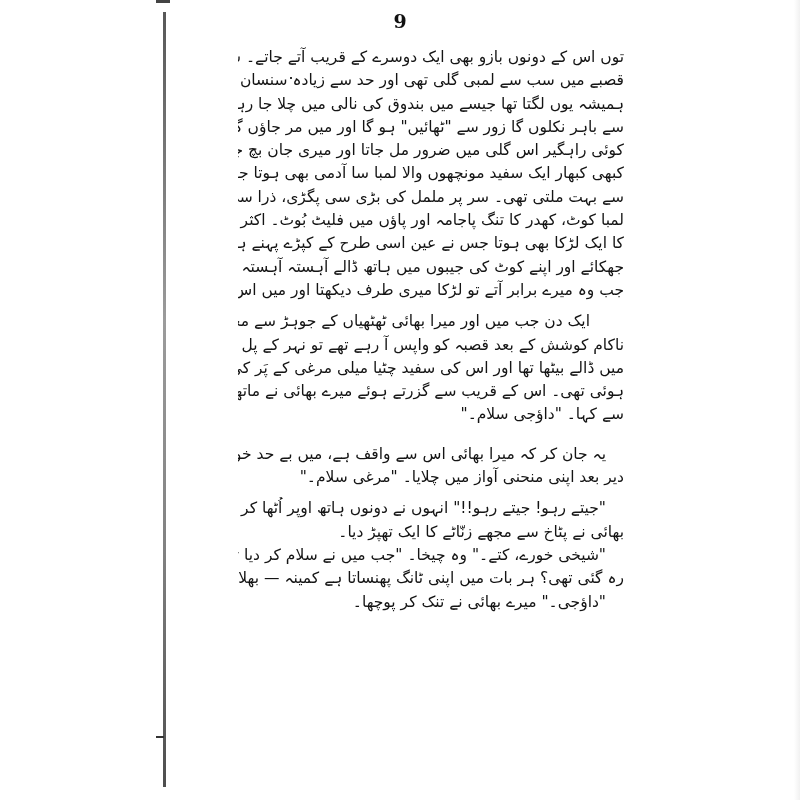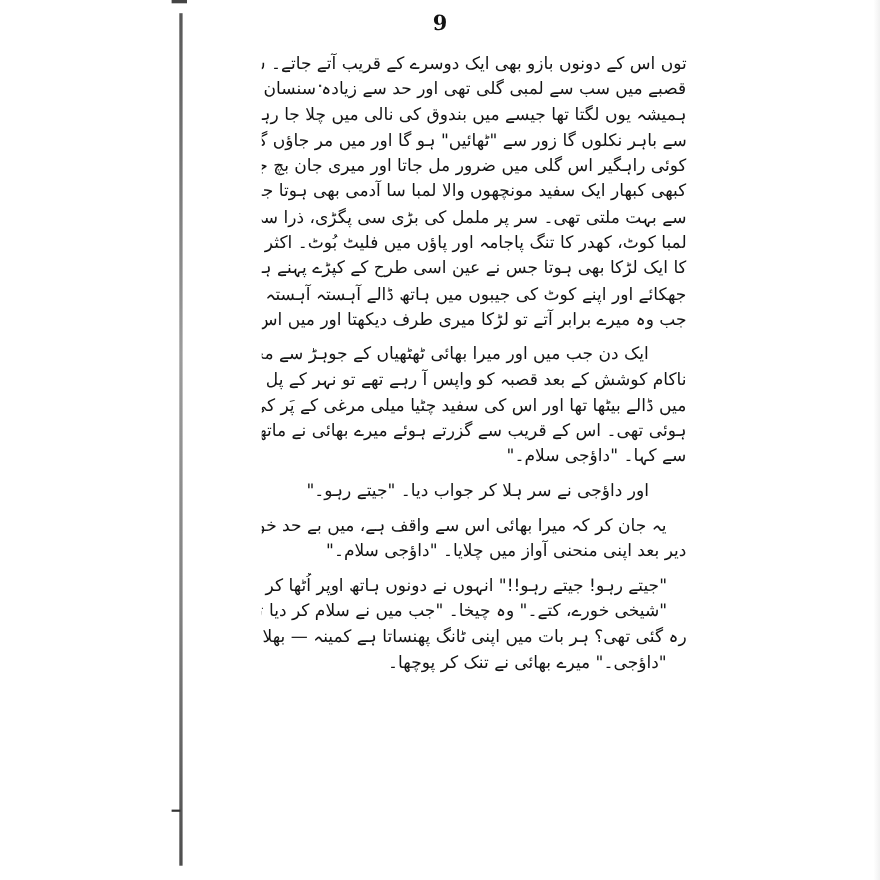--- a/index.html
+++ b/index.html
@@ -122,22 +122,22 @@
   <span class="line justify">کا ایک لڑکا بھی ہوتا جس نے عین اسی طرح کے کپڑے پہنے ہوتے اور وہ آدمی سر</span>
   <span class="line justify">جھکائے اور اپنے کوٹ کی جیبوں میں ہاتھ ڈالے آہستہ آہستہ اس سے باتیں کیا کرتا۔</span>
   <span class="line justify">جب وہ میرے برابر آتے تو لڑکا میری طرف دیکھتا اور میں اس کی طرف اور پھر ایک ثانیہ</span>
   <div class="gap"></div>
   <span class="line justify indent">ایک دن جب میں اور میرا بھائی ٹھٹھیاں کے جوہڑ سے مچھلیاں پکڑنے کی</span>
   <span class="line justify">ناکام کوشش کے بعد قصبہ کو واپس آ رہے تھے تو نہر کے پل پر یہی آدمی اپنی پگڑی گود</span>
   <span class="line justify">میں ڈالے بیٹھا تھا اور اس کی سفید چٹیا میلی مرغی کے پَر کی طرح اس کے سر سے چپکی</span>
   <span class="line justify">ہوئی تھی۔ اس کے قریب سے گزرتے ہوئے میرے بھائی نے ماتھے پر ہاتھ رکھ کر زور</span>
   <span class="line">سے کہا۔ "داؤجی سلام۔"</span>
   <div class="gap"></div>
-  <span class="line indent">اور داؤجی نے سر ہلا کر جواب دیا۔ "جیتے رہو۔"</span>
   <div class="gap"></div>
   <span class="line justify indent-sm">یہ جان کر کہ میرا بھائی اس سے واقف ہے، میں بے حد خوش ہوا اور تھوڑی</span>
-  <span class="line">دیر بعد اپنی منحنی آواز میں چلایا۔ "داؤجی سلام۔"</span>
+  <span class="line">دیر بعد اپنی منحنی آواز میں چلایا۔ "مرغی سلام۔"</span>
   <div class="gap"></div>
   <span class="line justify indent-sm">"جیتے رہو! جیتے رہو!!" انہوں نے دونوں ہاتھ اوپر اُٹھا کر کہا اور میرے</span>
+  <span class="line">بھائی نے پٹاخ سے مجھے زنّاٹے کا ایک تھپڑ دیا۔</span>
   <span class="line justify indent-sm">"شیخی خورے، کتے۔" وہ چیخا۔ "جب میں نے سلام کر دیا تو تیری کیا ضرورت</span>
   <span class="line">رہ گئی تھی؟ ہر بات میں اپنی ٹانگ پھنساتا ہے کمینہ — بھلا کون ہے وہ؟"</span>
   <span class="line indent-sm">"داؤجی۔" میرے بھائی نے تنک کر پوچھا۔</span>
 </div>
 
 </body></html>

